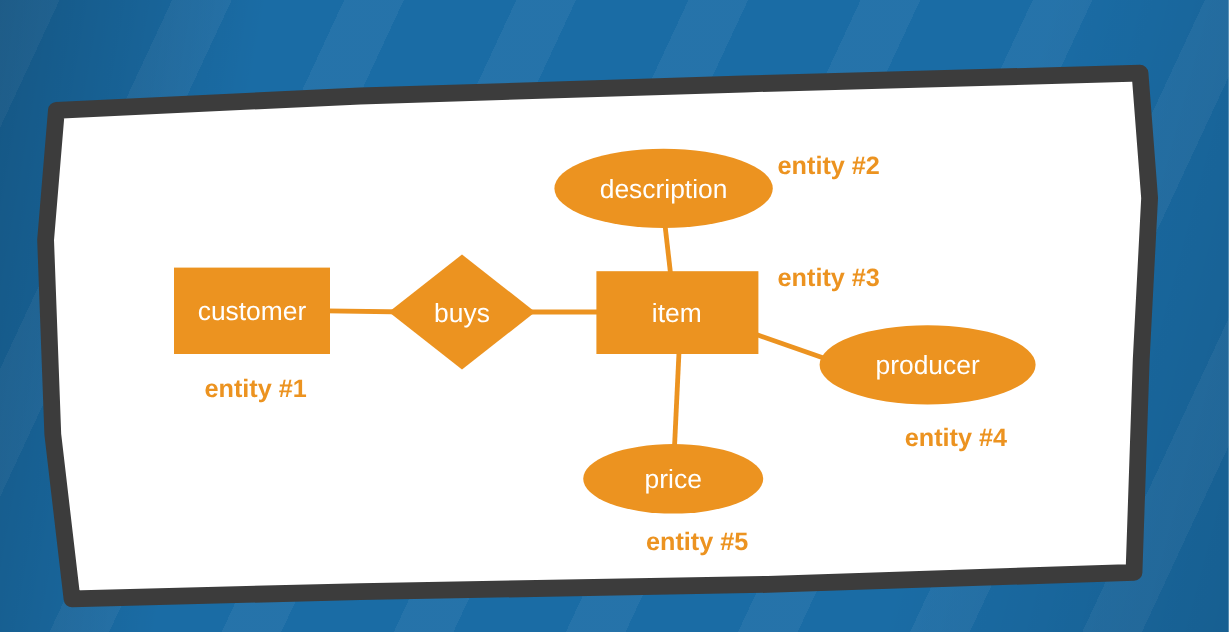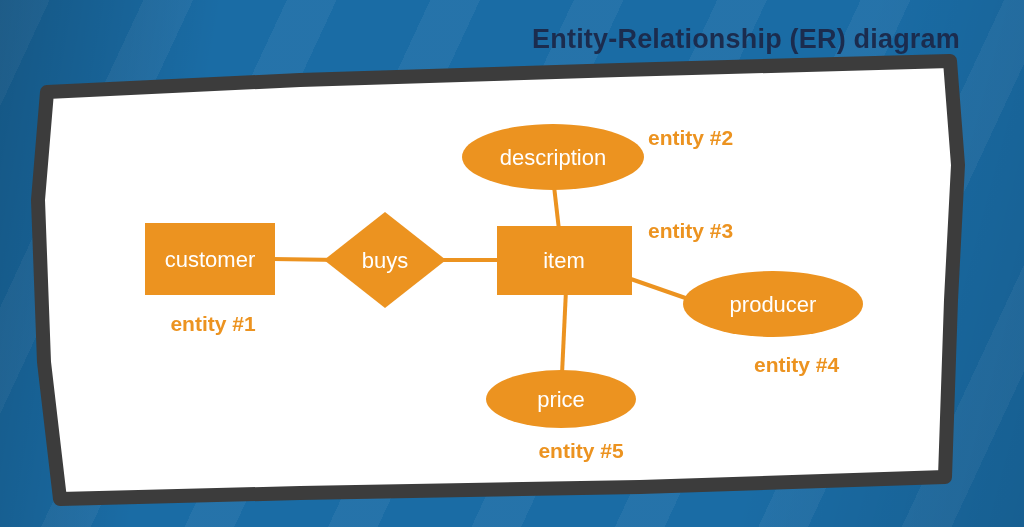--- a/index.html
+++ b/index.html
@@ -47,21 +47,20 @@
     font-weight: 700;
   }
   .anno-mid { text-anchor: middle; }
   .anno-start { text-anchor: start; }
 </style>
 </head>
 <body>
 
 <div class="canvas">
 
-  <div class="page-title">Entity-Relationship (ER) diagram</div>
 
   <svg width="1024" height="527" viewBox="0 0 1024 527">
 
     <path d="M 47,92
              L 300,80 L 620,70 L 950,61
              L 958,165 L 951,300 L 945,477
              L 640,487 L 300,493 L 60,499
              L 44,362 L 38,200 Z" stroke="#3C3C3C" stroke-width="14" stroke-linejoin="round" stroke-linecap="round" fill="#FFFFFF"></path>
 
     <g stroke-width="4" fill="none">

